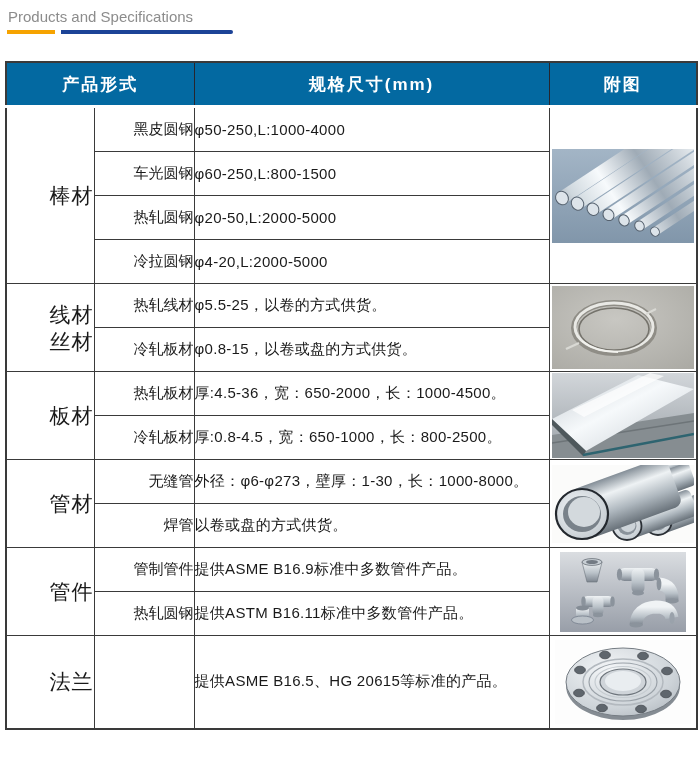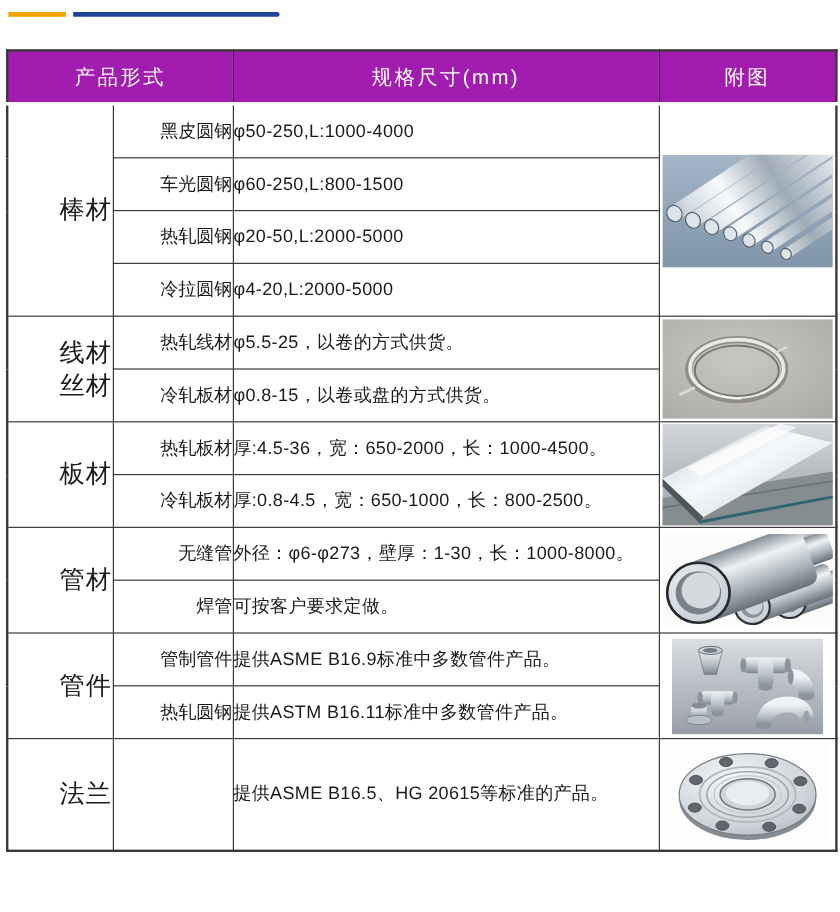--- a/index.html
+++ b/index.html
@@ -10,34 +10,35 @@
   .page-title{font-size:31px;font-weight:bold;color:#1b3a8e;letter-spacing:1px;line-height:34px;}
   .page-subtitle{font-size:15px;color:#8c8c8c;margin-top:2px;line-height:18px;}
   .title-underline{margin-top:4px;height:5px;position:relative;width:240px;}
   .ul-orange{position:absolute;left:-1px;top:0;width:48px;height:4px;background:#f6a300;}
   .ul-blue{position:absolute;left:53px;top:0;width:172px;height:4px;background:#1c4397;border-radius:0 3px 3px 0;}
 
   
   table.spec{border-collapse:collapse;table-layout:fixed;width:691px;margin:26px 0 0 5px;border:2px solid #3a3a3a;}
   col.c-a{width:88px;} col.c-b{width:100px;} col.c-c{width:355px;} col.c-d{width:148px;}
   th,td{border:1px solid #3a3a3a;padding:0;vertical-align:middle;}
-  thead th{background:#a21caf;color:#ffffff;font-size:17px;font-weight:normal;height:42px;letter-spacing:2px;border-bottom:3px solid #ffffff;border-color:#26262e;border-bottom-color:#ffffff;}
+  thead th{background:#0369a1;color:#ffffff;font-size:17px;font-weight:bold;height:42px;letter-spacing:2px;border-bottom:3px solid #ffffff;border-color:#26262e;border-bottom-color:#ffffff;}
   tbody td{background:#ffffff;}
   td.cell-group{text-align:right;font-size:21px;letter-spacing:1px;white-space:pre-line;line-height:27px;}
   td.cell-type{text-align:right;font-size:15px;height:43px;}
   td.cell-spec{font-size:15px;letter-spacing:.3px;}
   td.cell-photo{text-align:center;}
   tr.row{height:43px;}
   tr.row-tall{height:93px;}
   .photo{display:inline-block;vertical-align:middle;line-height:0;}
 </style>
 </head>
 <body>
 
 <div class="title-block">
+  <div class="page-subtitle">Products and Specifications</div>
   <div class="title-underline">
     <div class="ul-orange"></div>
     <div class="ul-blue"></div>
   </div>
 </div>
 
 <table class="spec">
   <colgroup>
       <col class="c-a">
       <col class="c-b">
@@ -220,21 +221,21 @@
               </g>
             <ellipse cx="30" cy="49" rx="26" ry="25" fill="url(#s-f)" stroke="#23282e" stroke-width="2.2"></ellipse>
             <ellipse cx="30" cy="49" rx="19" ry="18" fill="#79828a"></ellipse>
             <ellipse cx="32" cy="47" rx="16" ry="15" fill="#d3d9dd"></ellipse>
           </svg>
         </span>
       </td>
     </tr>
     <tr class="row">
       <td class="cell-type">焊管</td>
-      <td class="cell-spec">可按客户要求定做。</td>
+      <td class="cell-spec">以卷或盘的方式供货。</td>
     </tr>
 
     <tr class="row">
       <td class="cell-group" rowspan="2">管件</td>
       <td class="cell-type">管制管件</td>
       <td class="cell-spec">提供ASME B16.9标准中多数管件产品。</td>
       <td class="cell-photo" rowspan="2">
         <span class="photo">
           <svg width="126" height="80" viewBox="0 0 126 80">
             <defs>

